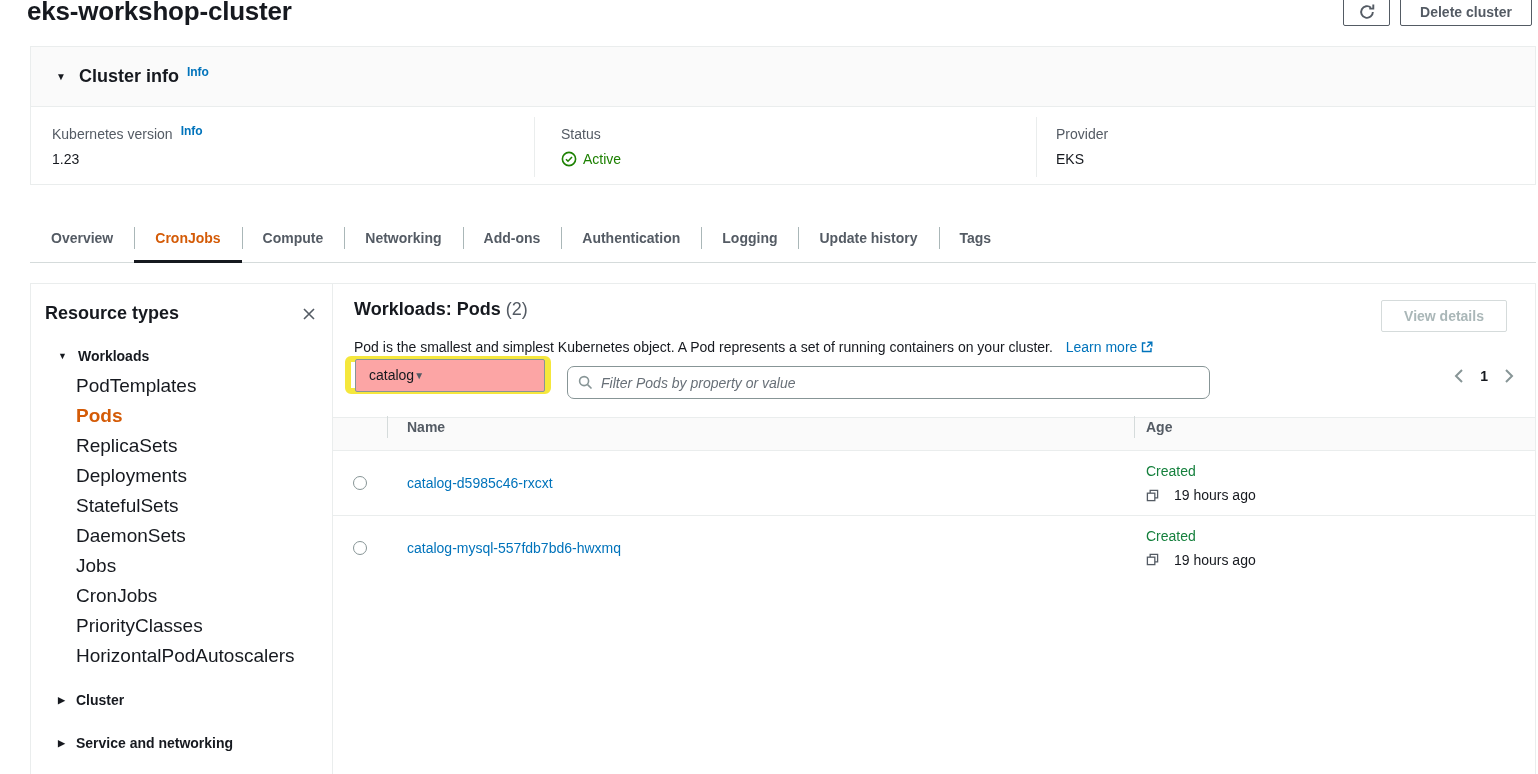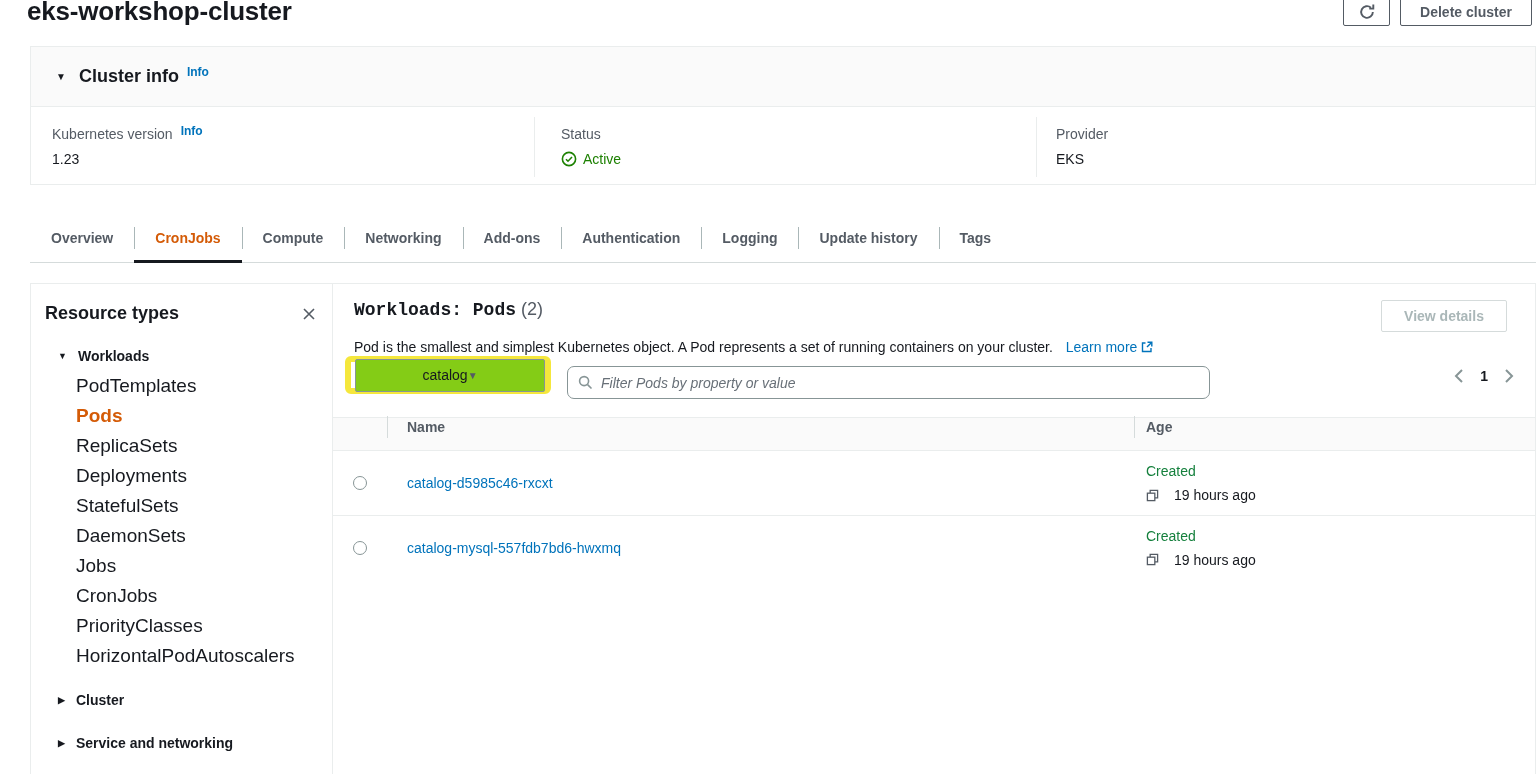--- a/index.html
+++ b/index.html
@@ -89,37 +89,37 @@
   .tree-section .caret { font-size:9px; }
   .tree-items { list-style:none; padding-left:45px; }
   .tree-items li { height:30px; display:flex; align-items:center; font-size:19px; color:#16191f; cursor:pointer; }
   .tree-items li.selected { color:#d45b07; font-weight:700; }
   .section-cluster { margin-top:14px; }
   .section-service { margin-top:13px; }
 
   
   .main { flex:1; position:relative; }
   .main-header { position:absolute; left:21px; top:15px; font-size:18px; }
-  .main-header .mh-title { font-weight:700;font-family:Liberation Mono, monospace; }
+  .main-header .mh-title { font-weight:700; }
   .main-header .mh-count { color:#545b64; font-weight:400; }
   .view-details-btn {
     position:absolute; right:28px; top:16px; width:126px; height:32px;
     border:1px solid #d5dbdb; color:#aab7b8; cursor:default;
   }
   .description { position:absolute; left:21px; top:55px; font-size:14px; color:#16191f; white-space:nowrap; }
   .learn-more { color:#0073bb; text-decoration:none; font-weight:400; margin-left:9px; display:inline-flex; align-items:center; gap:4px; cursor:pointer; }
 
   .highlight-box {
     position:absolute; left:12px; top:72px; width:206px; height:38px;
     border:6px solid #f5e73c; border-radius:6px; display:flex; align-items:center;
   }
   .filter-dropdown {
-    margin-left:4px; width:190px; height:33px; background:#84cc16;
+    margin-left:4px; width:190px; height:33px; background:#fca5a5;
     border:1px solid #879596; border-radius:2px;
-    display:flex; align-items:center; justify-content:center;
+    display:flex; align-items:center; justify-content:flex-start;
     padding:0 13px; font-size:14px; cursor:pointer;
   }
   .filter-dropdown .caret { color:#545b64; }
 
   .search-box {
     position:absolute; left:234px; top:82px; width:643px; height:33px;
     border:1px solid #879596; border-radius:7px; background:#fff;
     display:flex; align-items:center; padding:0 10px; gap:8px;
   }
   .search-box input {

